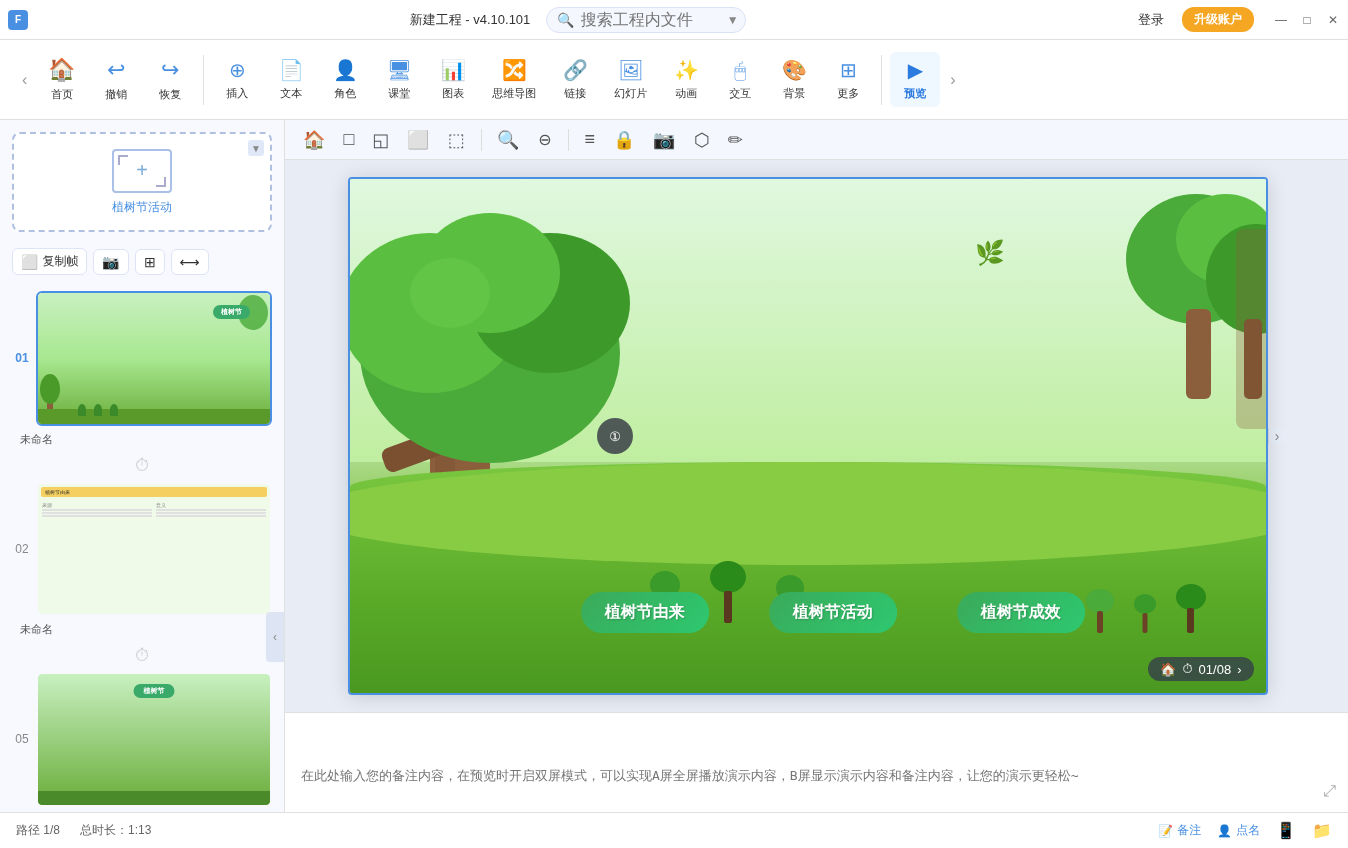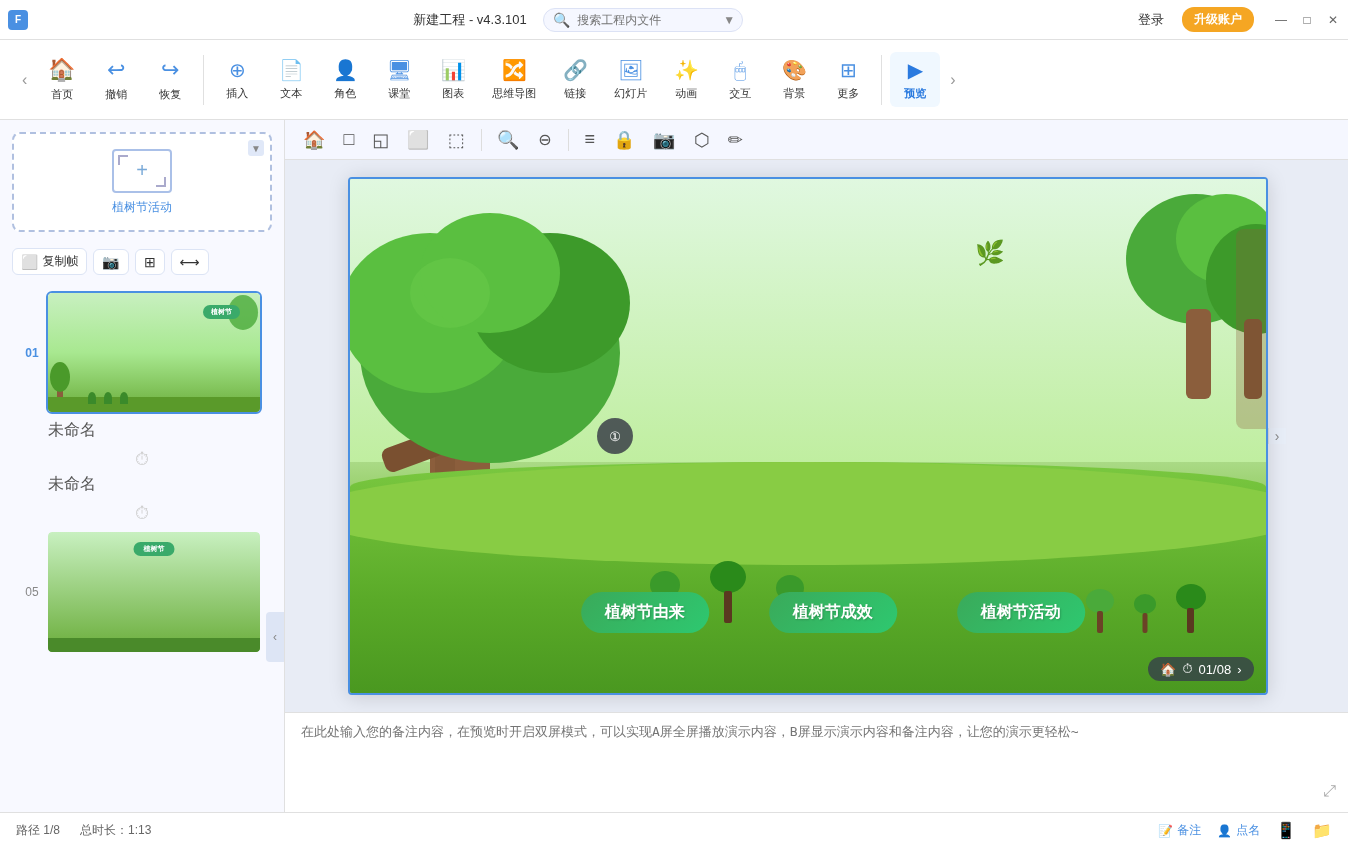--- a/index.html
+++ b/index.html
@@ -12,21 +12,21 @@
       display: flex;
       align-items: center;
       padding: 0 8px;
       border-bottom: 1px solid #e0e0e0;
       user-select: none;
     }
     .title-bar-menu { display: flex; gap: 4px; }
     .menu-item { padding: 4px 10px; font-size: 13px; color: #333; cursor: pointer; border-radius: 4px; }
     .title-bar-center { flex: 1; display: flex; align-items: center; justify-content: center; gap: 16px; font-size: 13px; color: #333; }
     .title-search { display: flex; align-items: center; background: #f5f7ff; border: 1px solid #dce2f5; border-radius: 16px; padding: 3px 10px; gap: 6px; width: 200px; }
-    .title-search input { border: none; background: transparent; font-size: 12px; color: #be185d; outline: none; width: 140px; }
+    .title-search input { border: none; background: transparent; font-size: 16px; color: #be185d; outline: none; width: 140px; }
     .title-bar-right { display: flex; align-items: center; gap: 8px; }
     .btn-login { font-size: 13px; color: #333; padding: 4px 10px; cursor: pointer; }
     .btn-upgrade { background: #f5a623; color: #fff; border-radius: 12px; font-size: 12px; padding: 4px 12px; cursor: pointer; font-weight: bold; }
     .win-btn { width: 14px; height: 14px; border-radius: 50%; cursor: pointer; display: inline-block; margin-left: 4px; font-size: 12px; color: #666; text-align: center; line-height: 14px; }
     .win-btns { display: flex; align-items: center; gap: 8px; margin-left: 8px; }
     .logo-area { display: flex; align-items: center; gap: 4px; }
     .logo-icon { width: 20px; height: 20px; background: #4a90e2; border-radius: 4px; display: flex; align-items: center; justify-content: center; }
 
     
     .toolbar {
@@ -91,39 +91,39 @@
       gap: 6px;
       padding: 4px 12px 8px;
     }
     .frame-ctrl-btn {
       display: flex; align-items: center; gap: 4px;
       border: 1px solid #dce4f5; border-radius: 6px;
       padding: 4px 8px; cursor: pointer; font-size: 12px; color: #333;
       background: #fff;
     }
     .slide-list { flex: 1; overflow-y: auto; padding: 4px 0; }
-    .slide-item-container { display: flex; align-items: center; padding: 4px 22px; gap: 4px; }
+    .slide-item-container { display: flex; align-items: center; padding: 4px 12px; gap: 4px; }
     .slide-num { font-size: 12px; color: #888; width: 20px; text-align: center; }
     .slide-thumb {
       flex: 1;
       border-radius: 6px;
       overflow: hidden;
       border: 2px solid transparent;
       cursor: pointer;
       position: relative;
     }
     .slide-thumb.active { border-color: #4a90e2; }
     .slide-thumb-inner {
       width: 100%;
       aspect-ratio: 16/9;
       border-radius: 4px;
       position: relative;
       overflow: hidden;
     }
-    .slide-name { font-size: 16px; color: #555; padding: 2px 10px 6px 48px; }
+    .slide-name { font-size: 11px; color: #555; padding: 2px 10px 6px 20px; }
     .slide-timestamp { display: flex; align-items: center; justify-content: center; padding: 2px; }
 
     
     .canvas-area {
       flex: 1;
       display: flex;
       flex-direction: column;
       background: #e8ecf5;
       position: relative;
       overflow: hidden;
@@ -230,20 +230,21 @@
     }
     .notes-area textarea {
       width: 100%;
       height: 70px;
       border: none;
       resize: none;
       outline: none;
       font-size: 13px;
       color: #999;
       background: transparent;
+      margin-top: 44px;
     }
     .notes-expand { position: absolute; right: 12px; bottom: 12px; font-size: 16px; color: #aaa; cursor: pointer; }
 
     
     .status-bar {
       height: 36px;
       background: #fff;
       border-top: 1px solid #e0e0e0;
       display: flex;
       align-items: center;
@@ -295,21 +296,21 @@
 </head>
 <body>
 
 <div class="title-bar">
   <div class="logo-area">
     <div class="logo-icon">
       <span style="color:#fff;font-size:10px;font-weight:bold;">F</span>
     </div>
   </div>
   <div class="title-bar-center">
-    <span style="font-size:13px;color:#333;">新建工程 - v4.3.101</span>
+    <span style="font-size:13px;color:#333;">新建工程 - v4.10.101</span>
     <div class="title-search">
       <span style="color:#888;font-size:14px;">🔍</span>
       <input type="text" placeholder="搜索工程内文件" style="">
       <span style="color:#888;font-size:12px;">▼</span>
     </div>
   </div>
   <div class="title-bar-right">
     <span class="btn-login">登录</span>
     <span class="btn-upgrade">升级账户</span>
     <div class="win-btns">
@@ -456,20 +457,48 @@
             </div>
           </div>
         </div>
       </div>
       <div class="slide-name">未命名</div>
 
       <div class="slide-timestamp">
         <span style="font-size:18px;color:#ccc;">⏱</span>
       </div>
 
+      <div class="slide-item-container">
+        <span class="slide-num">02</span>
+        <div class="slide-thumb">
+          <div class="slide-thumb-inner">
+            <div style="width:100%;height:100%;background:#f0fae8;position:relative;overflow:hidden;">
+
+              <div style="background:#f5d060;padding:2px 4px;font-size:5px;color:#333;margin:3px;border-radius:2px;">植树节由来</div>
+
+              <div style="padding:2px 4px;">
+                <div style="display:flex;gap:4px;margin-bottom:2px;">
+                  <div style="flex:1;">
+                    <div style="font-size:5px;color:#888;margin-bottom:1px;">来源</div>
+                    <div style="height:2px;background:#e0e0e0;margin-bottom:1px;"></div>
+                    <div style="height:2px;background:#e0e0e0;margin-bottom:1px;"></div>
+                    <div style="height:2px;background:#e0e0e0;margin-bottom:1px;"></div>
+                  </div>
+                  <div style="flex:1;">
+                    <div style="font-size:5px;color:#888;margin-bottom:1px;">意义</div>
+                    <div style="height:2px;background:#e0e0e0;margin-bottom:1px;"></div>
+                    <div style="height:2px;background:#e0e0e0;margin-bottom:1px;"></div>
+                    <div style="height:2px;background:#e0e0e0;margin-bottom:1px;"></div>
+                  </div>
+                </div>
+              </div>
+            </div>
+          </div>
+        </div>
+      </div>
       <div class="slide-name">未命名</div>
 
       <div class="slide-timestamp">
         <span style="font-size:18px;color:#ccc;">⏱</span>
       </div>
 
       <div class="slide-item-container">
         <span class="slide-num">05</span>
         <div class="slide-thumb">
           <div class="slide-thumb-inner">
@@ -583,22 +612,22 @@
               <rect x="8.5" y="24" width="5" height="20" rx="2" fill="#6b4226"></rect>
             </svg>
             <svg width="30" height="56" viewBox="0 0 30 56">
               <ellipse cx="15" cy="20" rx="15" ry="13" fill="#2a8a1a"></ellipse>
               <rect x="11" y="31" width="7" height="25" rx="2" fill="#5a3820"></rect>
             </svg>
           </div>
 
           <div class="bottom-btns">
             <div class="bottom-btn">植树节由来</div>
+            <div class="bottom-btn">植树节活动</div>
             <div class="bottom-btn">植树节成效</div>
-            <div class="bottom-btn">植树节活动</div>
           </div>
 
           <div class="slide-badge">
             <span>🏠</span>
             <span>⏱</span>
             <span>01/08</span>
             <span>›</span>
           </div>
         </div>
       </div>

